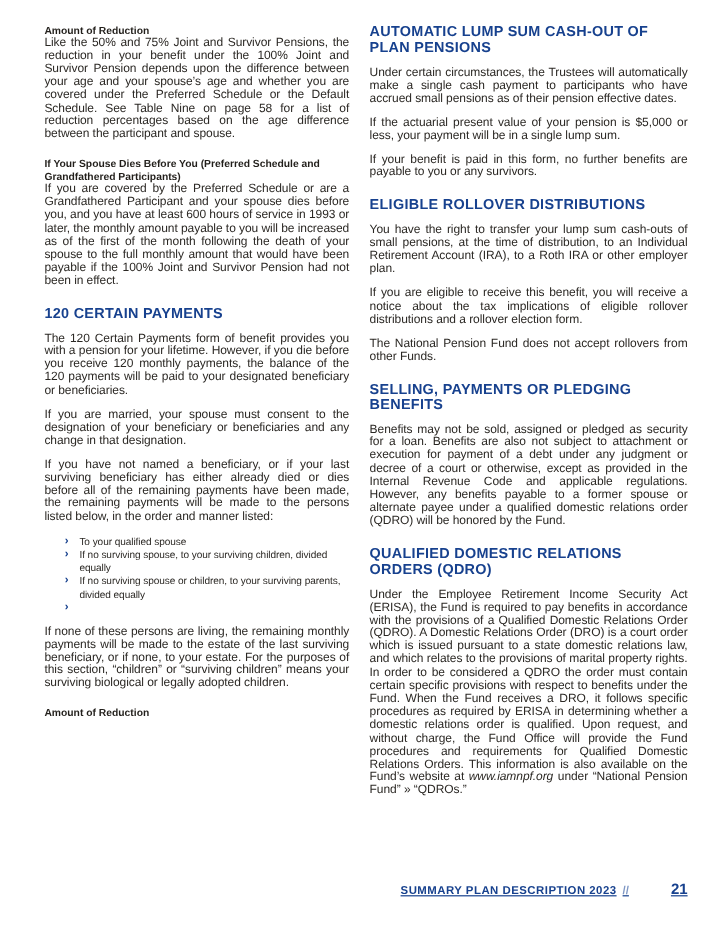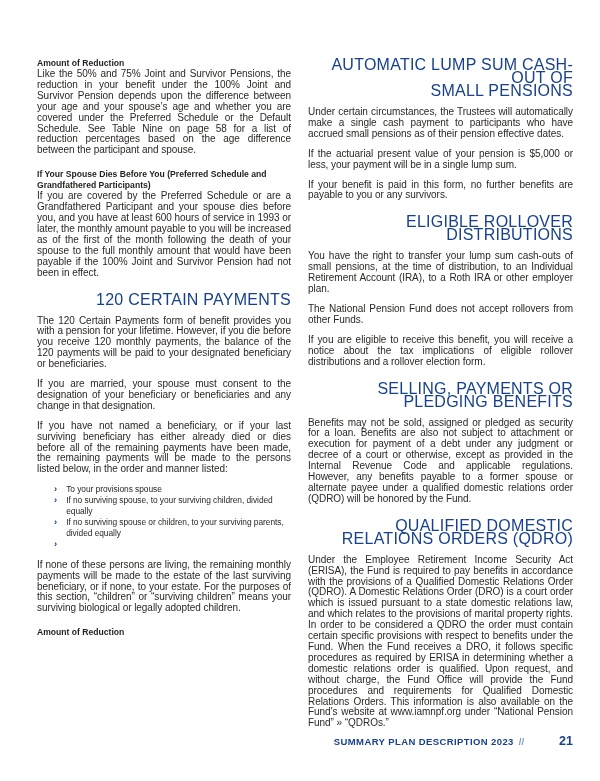--- a/index.html
+++ b/index.html
@@ -7,21 +7,21 @@
     width: 600px; height: 781px;
     background: #ffffff;
     font-family: "Liberation Sans", sans-serif;
     position: relative;
     overflow: hidden;
     -webkit-font-smoothing: antialiased;
   }
   .page {
     position: absolute;
     left: 0; top: 0; right: 0; bottom: 0;
-    padding: 58px 27px 0 37px;
+    padding: 20px 27px 0 37px;
     box-sizing: border-box;
     display: flex;
     gap: 17px;
   }
   .col { display: block; }
   .col-left { width: 254px; flex: 0 0 254px; }
   .col-right { width: 265px; flex: 0 0 265px; }
 
   p.body {
     font-size: 10px;
@@ -33,27 +33,26 @@
   }
   h3.sub {
     font-size: 8.6px;
     line-height: 11px;
     font-weight: bold;
     color: #221f1b;
     margin: 13px 0 0 0;
   }
   h3.sub.first { margin-top: 0; }
   h2.blue {
-    font-size: 16px;
+    font-size: 12px;
     line-height: 13px;
-    font-weight: normal;
+    font-weight: bold;
     color: #17418e;
     letter-spacing: 0.25px;
     margin: 14px 0 10px 0;
-    text-align: right;
   }
   h2.blue.first { margin-top: 0; }
   h2.blue span { display: block; }
 
   .bullets { margin: 1px 0 10px 0; }
   .bullet-row {
     display: flex;
     gap: 9px;
     padding-left: 17px;
     align-items: flex-start;
@@ -66,30 +65,31 @@
     flex: 0 0 auto;
   }
   .bullet-text {
     flex: 1 1 auto;
     font-size: 8.4px;
     line-height: 10.9px;
     letter-spacing: -0.05px;
     color: #2b2824;
   }
 
-  .italic { }
+  .italic { font-style: italic; }
 
   .footer {
     position: absolute;
     right: 27px;
     top: 734px;
     display: flex;
     align-items: baseline;
     gap: 5px;
     color: #17418e;
+    text-decoration: underline;
   }
   .footer-label {
     font-size: 9.5px;
     font-weight: bold;
     letter-spacing: 0.4px;
   }
   .footer-sep {
     font-size: 9.5px;
     font-weight: bold;
     color: #7e97c4;
@@ -113,21 +113,21 @@
     <p class="body">If you are covered by the Preferred Schedule or are a Grandfathered Participant and your spouse dies before you, and you have at least 600 hours of service in 1993 or later, the monthly amount payable to you will be increased as of the first of the month following the death of your spouse to the full monthly amount that would have been payable if the 100% Joint and Survivor Pension had not been in effect.</p>
 
     <h2 class="blue">120 CERTAIN PAYMENTS</h2>
     <p class="body">The 120 Certain Payments form of benefit provides you with a pension for your lifetime. However, if you die before you receive 120 monthly payments, the balance of the 120 payments will be paid to your designated beneficiary or beneficiaries.</p>
     <p class="body">If you are married, your spouse must consent to the designation of your beneficiary or beneficiaries and any change in that designation.</p>
     <p class="body">If you have not named a beneficiary, or if your last surviving beneficiary has either already died or dies before all of the remaining payments have been made, the remaining payments will be made to the persons listed below, in the order and manner listed:</p>
 
     <div class="bullets">
       <div class="bullet-row">
         <span class="bullet-glyph">›</span>
-        <span class="bullet-text">To your provisions spouse</span>
+        <span class="bullet-text">To your qualified spouse</span>
       </div>
       <div class="bullet-row">
         <span class="bullet-glyph">›</span>
         <span class="bullet-text">If no surviving spouse, to your surviving children, divided equally</span>
       </div>
       <div class="bullet-row">
         <span class="bullet-glyph">›</span>
         <span class="bullet-text">If no surviving spouse or children, to your surviving parents, divided equally</span>
       </div>
       <div class="bullet-row">
@@ -136,30 +136,30 @@
     </div>
 
     <p class="body">If none of these persons are living, the remaining monthly payments will be made to the estate of the last surviving beneficiary, or if none, to your estate. For the purposes of this section, “children” or “surviving children” means your surviving biological or legally adopted children.</p>
 
     <h3 class="sub">Amount of Reduction</h3>
   </div>
 
   <div class="col col-right">
     <h2 class="blue first">
       <span>AUTOMATIC LUMP SUM CASH-OUT OF</span>
-      <span>SMALL PENSIONS</span>
+      <span>PLAN PENSIONS</span>
     </h2>
     <p class="body">Under certain circumstances, the Trustees will automatically make a single cash payment to participants who have accrued small pensions as of their pension effective dates.</p>
     <p class="body">If the actuarial present value of your pension is $5,000 or less, your payment will be in a single lump sum.</p>
     <p class="body">If your benefit is paid in this form, no further benefits are payable to you or any survivors.</p>
 
     <h2 class="blue">ELIGIBLE ROLLOVER DISTRIBUTIONS</h2>
     <p class="body">You have the right to transfer your lump sum cash-outs of small pensions, at the time of distribution, to an Individual Retirement Account (IRA), to a Roth IRA or other employer plan.</p>
+    <p class="body">If you are eligible to receive this benefit, you will receive a notice about the tax implications of eligible rollover distributions and a rollover election form.</p>
     <p class="body">The National Pension Fund does not accept rollovers from other Funds.</p>
-    <p class="body">If you are eligible to receive this benefit, you will receive a notice about the tax implications of eligible rollover distributions and a rollover election form.</p>
 
     <h2 class="blue">SELLING, PAYMENTS OR PLEDGING BENEFITS</h2>
     <p class="body">Benefits may not be sold, assigned or pledged as security for a loan. Benefits are also not subject to attachment or execution for payment of a debt under any judgment or decree of a court or otherwise, except as provided in the Internal Revenue Code and applicable regulations. However, any benefits payable to a former spouse or alternate payee under a qualified domestic relations order (QDRO) will be honored by the Fund.</p>
 
     <h2 class="blue">QUALIFIED DOMESTIC RELATIONS ORDERS (QDRO)</h2>
     <p class="body">
       <span>Under the Employee Retirement Income Security Act (ERISA), the Fund is required to pay benefits in accordance with the provisions of a Qualified Domestic Relations Order (QDRO). A Domestic Relations Order (DRO) is a court order which is issued pursuant to a state domestic relations law, and which relates to the provisions of marital property rights. In order to be considered a QDRO the order must contain certain specific provisions with respect to benefits under the Fund. When the Fund receives a DRO, it follows specific procedures as required by ERISA in determining whether a domestic relations order is qualified. Upon request, and without charge, the Fund Office will provide the Fund procedures and requirements for Qualified Domestic Relations Orders. This information is also available on the Fund’s website at </span><span class="italic">www.iamnpf.org</span><span> under “National Pension Fund” » “QDROs.”</span>
     </p>
   </div>
 

